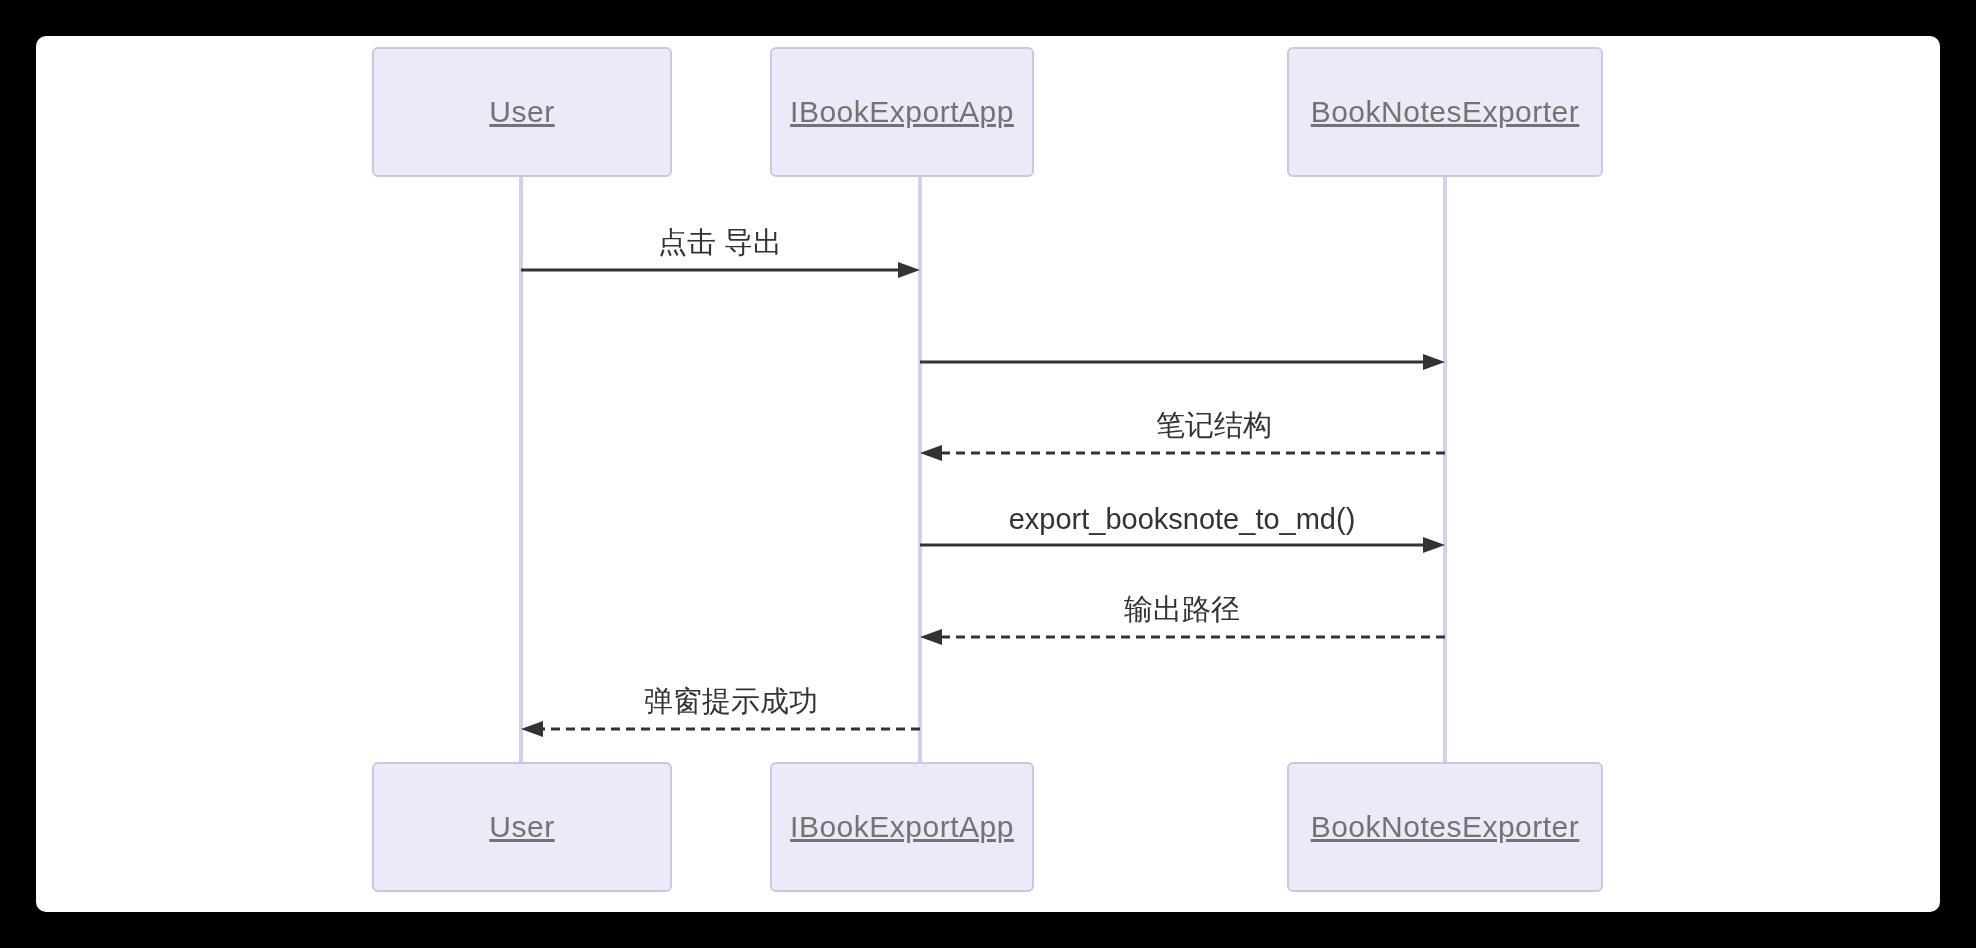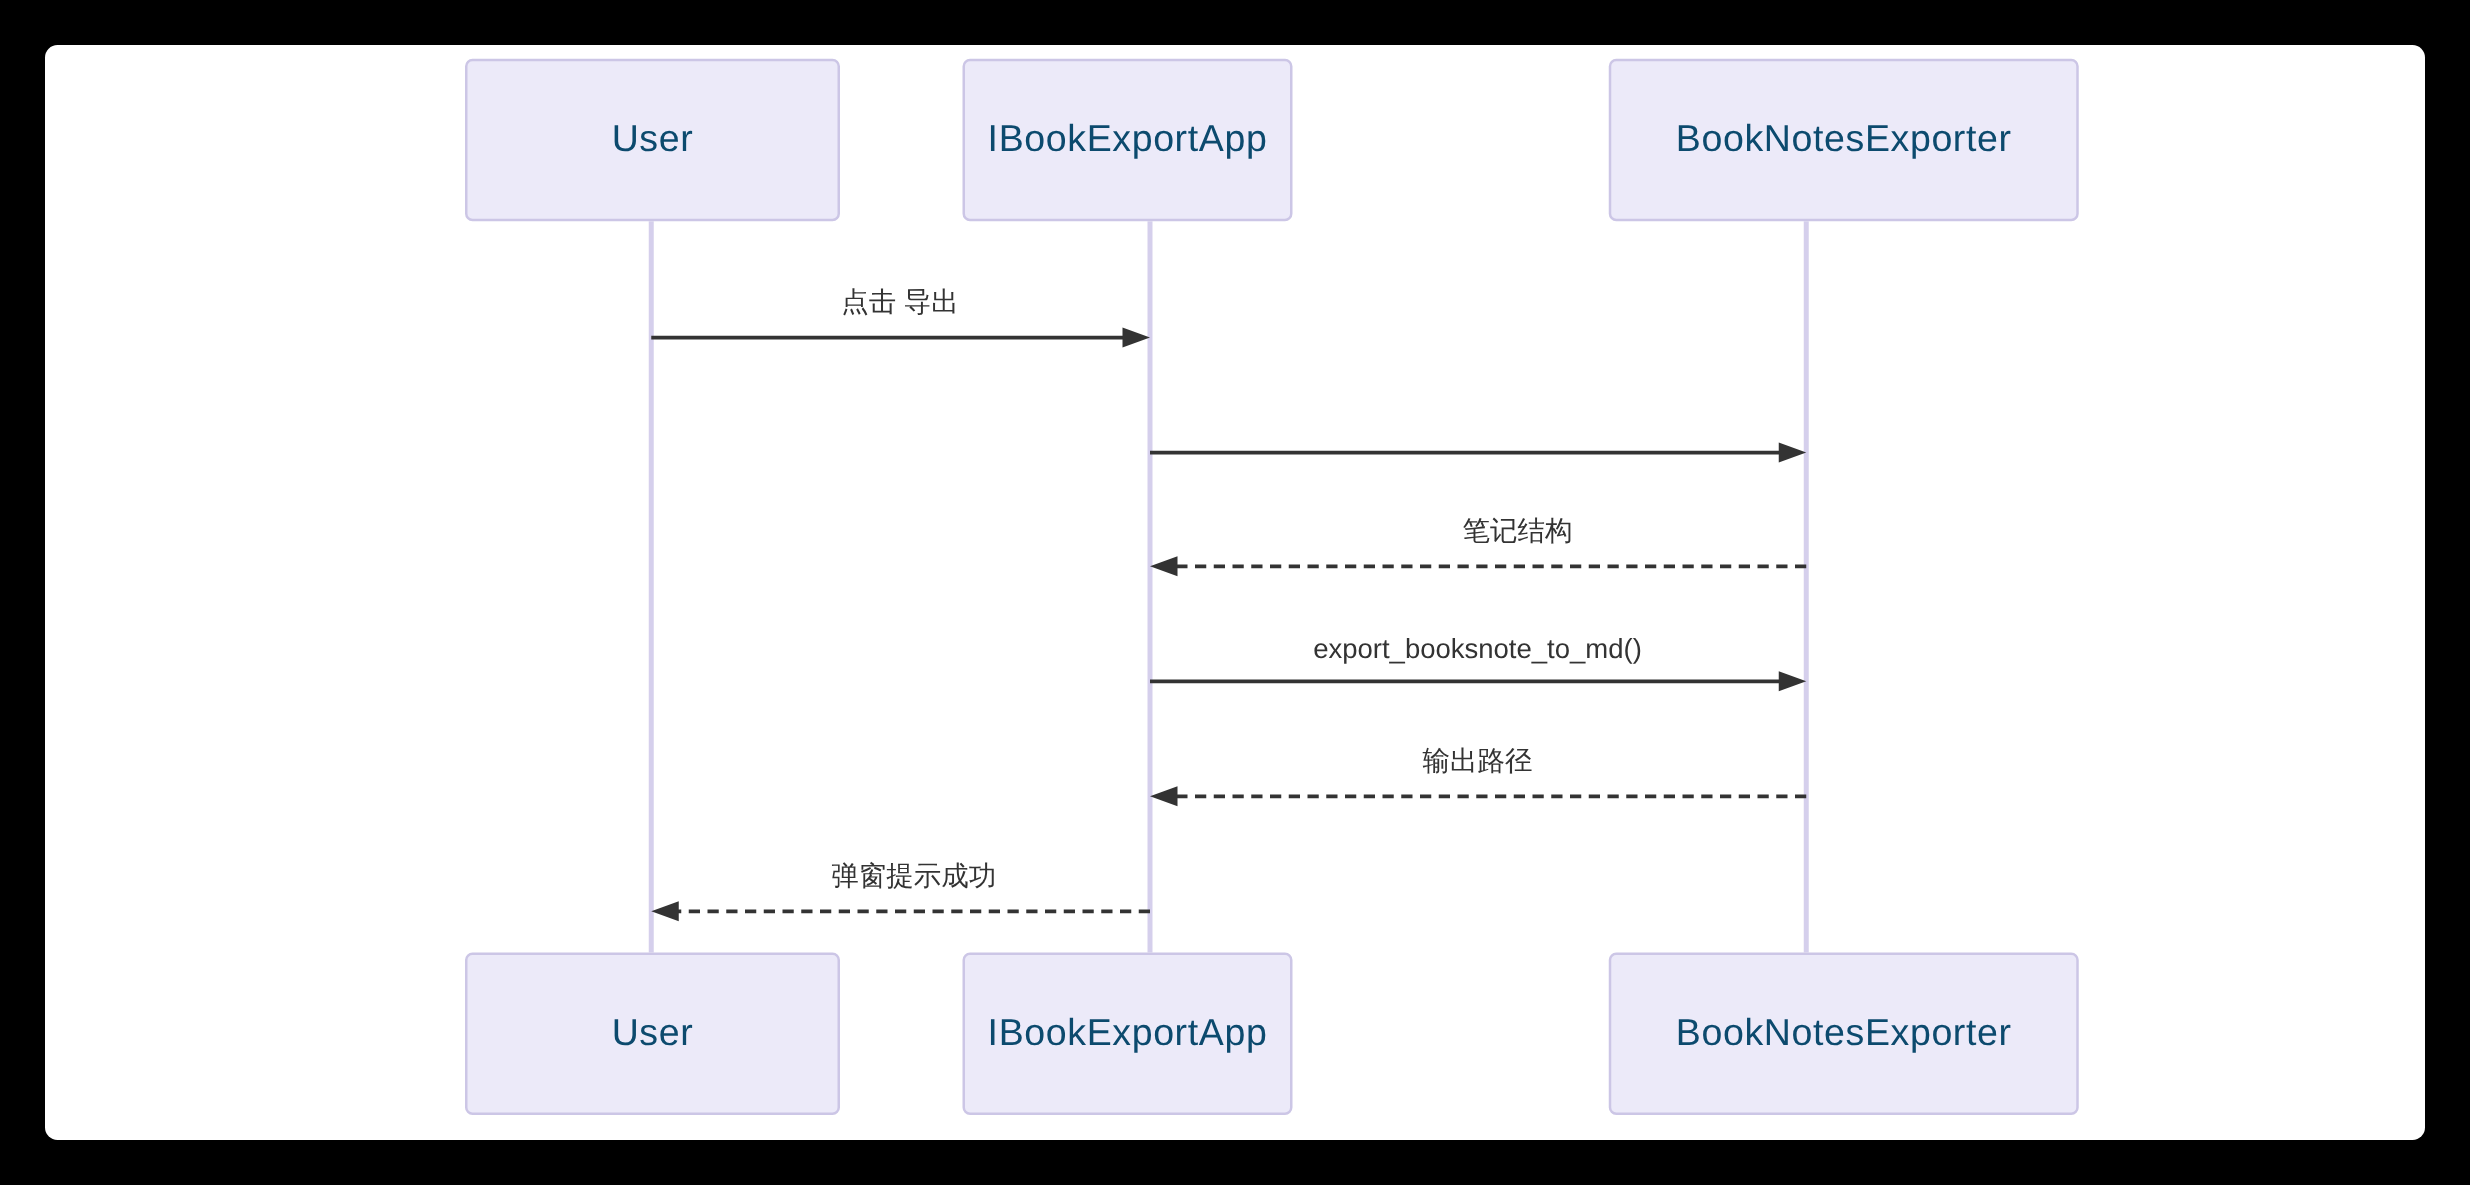--- a/index.html
+++ b/index.html
@@ -19,27 +19,28 @@
     height: 130px;
     background: #ECEAF9;
     border: 2px solid #CCC6E6;
     border-radius: 6px;
     display: flex;
     align-items: center;
     justify-content: center;
   }
   .actor-box .actor-label {
     font-size: 30px;
-    color: #0c4a6e;
+    color: #737373;
     letter-spacing: 0.5px;
     white-space: nowrap;
+    text-decoration: underline;
   }
   .box-user     { left: 336px;  width: 300px; }
   .box-app      { left: 734px;  width: 264px; }
-  .box-exporter { left: 1251px; width: 376px; }
+  .box-exporter { left: 1251px; width: 316px; }
   .row-top    { top: 11px; }
   .row-bottom { top: 726px; }
 
   .lifeline {
     position: absolute;
     top: 141px;
     height: 585px;
     width: 4px;
     background: #D5CFEC;
   }
@@ -53,21 +54,21 @@
     width: 1904px; height: 876px;
     pointer-events: none;
   }
   .arrow-layer line { stroke: #333333; stroke-width: 3; }
   .arrow-layer line.dashed { stroke-dasharray: 9 6; }
   .arrow-layer polygon { fill: #333333; stroke: none; }
 
   .msg-label {
     position: absolute;
     transform: translateX(-50%);
-    font-size: 22px;
+    font-size: 29px;
     color: #333333;
     white-space: nowrap;
     text-align: center;
     line-height: 36px;
     height: 36px;
   }
   .lbl-1 { left: 684px;  top: 188px; }
   .lbl-2 { left: 1146px; top: 280px; }
   .lbl-3 { left: 1178px; top: 371px; }
   .lbl-4 { left: 1146px; top: 465px; }

